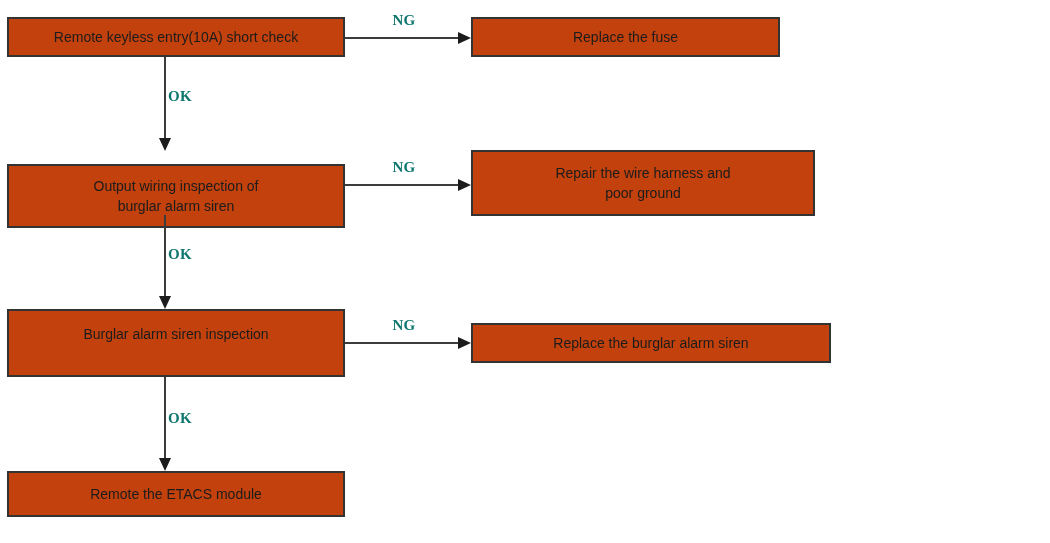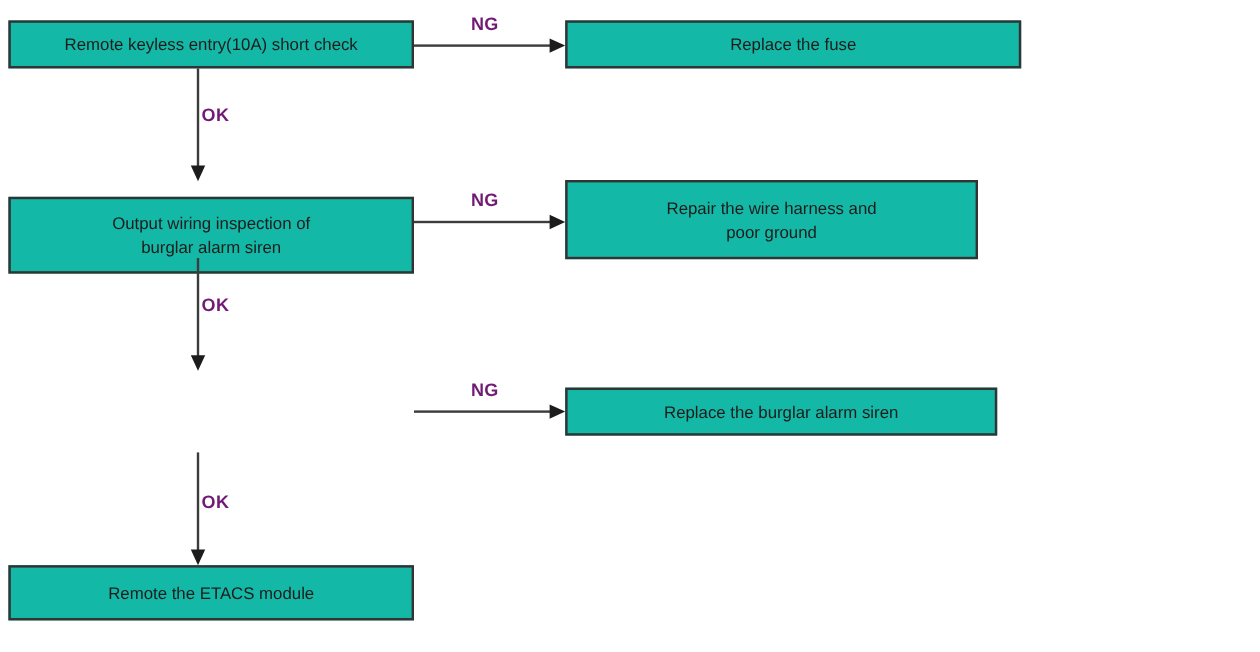--- a/index.html
+++ b/index.html
@@ -12,21 +12,21 @@
     width: 1050px;
     height: 543px;
     background: #ffffff;
     font-family: "Liberation Sans", sans-serif;
     overflow: hidden;
   }
   .node {
     position: absolute;
     box-sizing: border-box;
     border: 2px solid #333333;
-    background: #14b8a6;
+    background: #c2410c;
     display: flex;
     align-items: center;
     justify-content: center;
     text-align: center;
     font-size: 14px;
     color: #1c1c1c;
     line-height: 1.45;
     white-space: pre-line;
   }
   .node.align-top {
@@ -56,29 +56,30 @@
     width: 0;
     height: 0;
     border-left: 6px solid transparent;
     border-right: 6px solid transparent;
     border-top: 13px solid #1c1c1c;
   }
   .edge-label {
     position: absolute;
     font-weight: bold;
     font-size: 15px;
-    color: #701a75;
+    color: #0f766e;
     width: 44px;
     text-align: center;
     letter-spacing: 0.3px;
+    font-family: Liberation Serif, serif;
   }
 
   
   #node-remote-keyless   { left: 7px;   top: 17px;  width: 338px; height: 40px; }
-  #node-replace-fuse     { left: 471px; top: 17px;  width: 380px; height: 40px; }
+  #node-replace-fuse     { left: 471px; top: 17px;  width: 309px; height: 40px; }
   #node-output-wiring    { left: 7px;   top: 164px; width: 338px; height: 64px; }
   #node-repair-harness   { left: 471px; top: 150px; width: 344px; height: 66px; }
   #node-siren-inspection { left: 7px;   top: 309px; width: 338px; height: 68px; }
   #node-replace-siren    { left: 471px; top: 323px; width: 360px; height: 40px; }
   #node-replace-etacs    { left: 7px;   top: 471px; width: 338px; height: 46px; }
 
   
   #edge-ng-1-line { left: 345px; top: 37px;  width: 114px; }
   #edge-ng-1-head { left: 458px; top: 32px; }
   #edge-ng-2-line { left: 345px; top: 184px; width: 114px; }
@@ -110,20 +111,21 @@
   <div class="node" id="node-remote-keyless">Remote keyless entry(10A) short check</div>
 
   <div class="node" id="node-replace-fuse">Replace the fuse</div>
 
   <div class="node" id="node-output-wiring">Output wiring inspection of
 burglar alarm siren</div>
 
   <div class="node" id="node-repair-harness">Repair the wire harness and
 poor ground</div>
 
+  <div class="node align-top" id="node-siren-inspection">Burglar alarm siren inspection</div>
 
   <div class="node" id="node-replace-siren">Replace the burglar alarm siren</div>
 
   <div class="node" id="node-replace-etacs">Remote the ETACS module</div>
 
   <div class="hline" id="edge-ng-1-line"></div>
   <div class="arrow-right" id="edge-ng-1-head"></div>
   <div class="edge-label" id="label-ng-1">NG</div>
 
   <div class="vline" id="edge-ok-1-line"></div>

